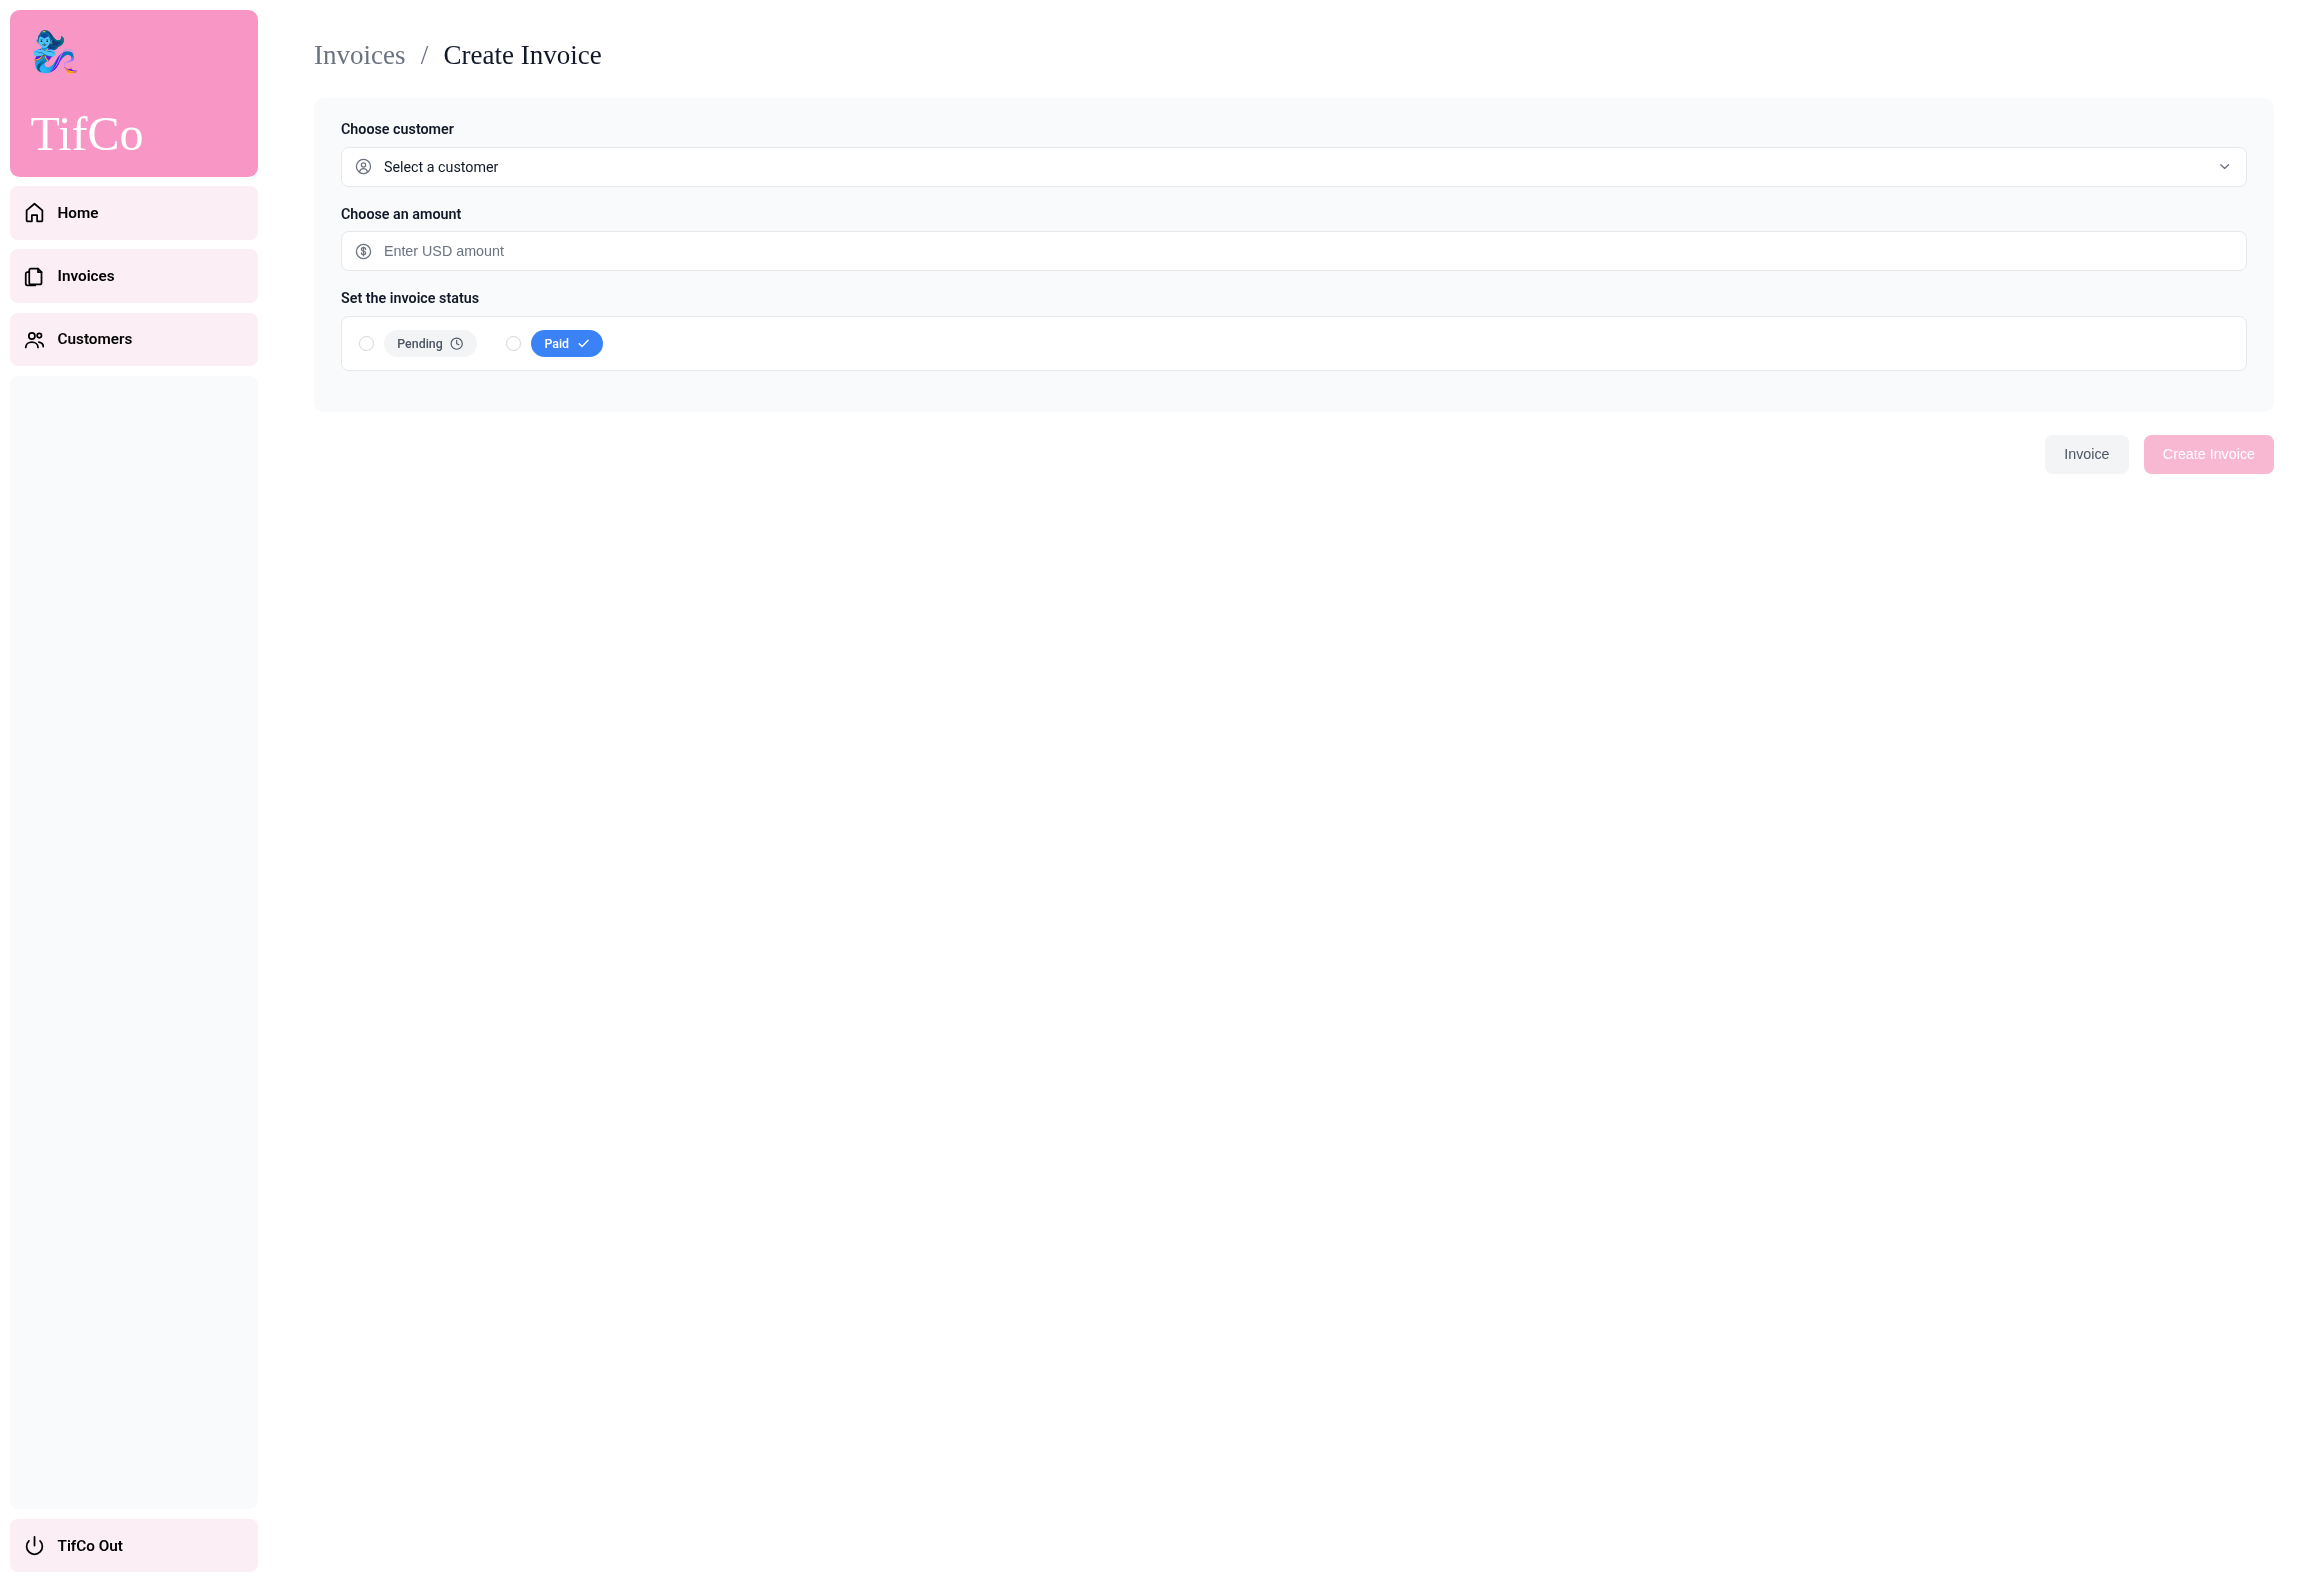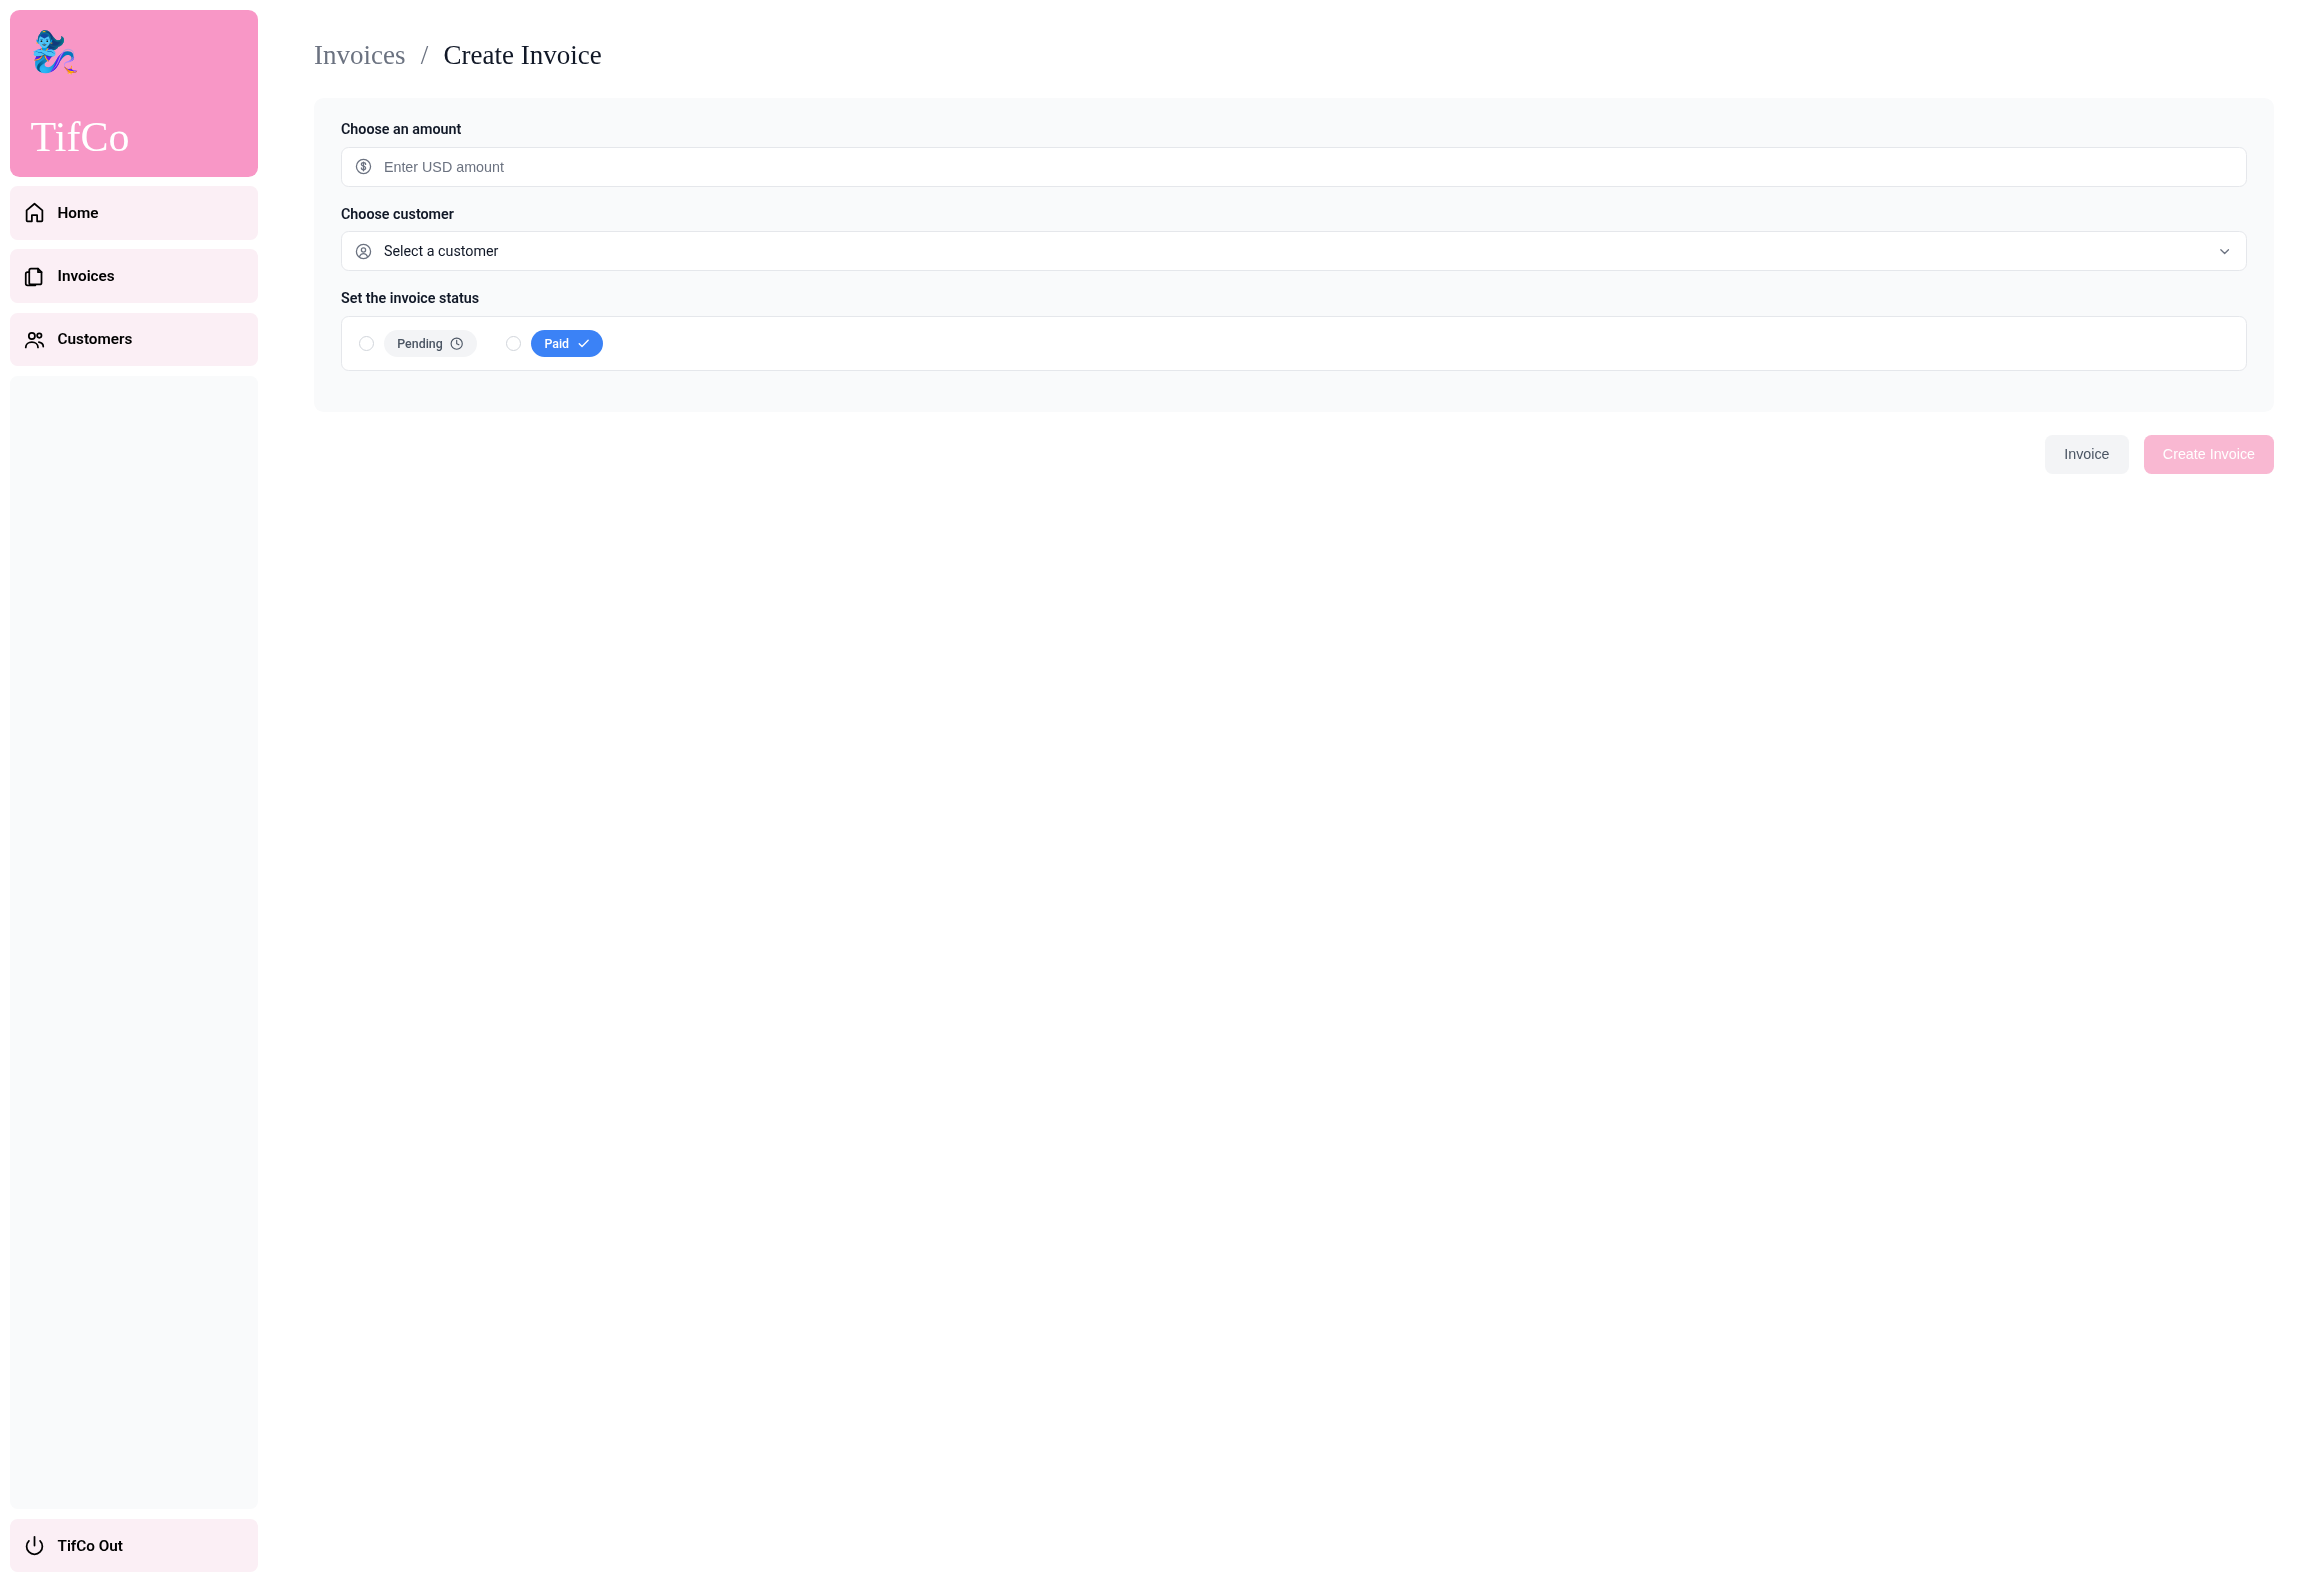--- a/index.html
+++ b/index.html
@@ -29,21 +29,21 @@
       flex-direction: column;
       justify-content: space-between;
     }
     .logo-emoji {
       font-size: 40px;
       line-height: 1;
     }
     .logo-text {
       font-family: Georgia, "Times New Roman", serif;
       color: #ffffff;
-      font-size: 42px;
+      font-size: 48px;
       font-weight: 400;
       line-height: 1;
       margin-top: 3.8px;
     }
     .nav-item {
       background: #fbeff5;
       border-radius: 7.6px;
       padding: 15.3px 13.4px;
       display: flex;
       align-items: center;
@@ -275,50 +275,50 @@
 </aside>
 
 <main class="main">
   <div class="breadcrumb">
     <span class="breadcrumb-link">Invoices</span>
     <span class="breadcrumb-sep">/</span>
     <span class="breadcrumb-current">Create Invoice</span>
   </div>
 
   <div class="form-card">
-    <div class="form-group">
-      <label class="form-label">Choose an amount</label>
-      <div class="input-wrapper">
-        <span class="select-icon">
-          <svg viewBox="0 0 24 24" width="17" height="17" fill="none" stroke="currentColor" stroke-width="1.8" stroke-linecap="round" stroke-linejoin="round">
-            <circle cx="12" cy="12" r="10"></circle>
-            <path d="M12 6v12"></path>
-            <path d="M15 9c0-1.5-1.5-2.5-3-2.5s-3 1-3 2.5 1.5 2 3 2.5 3 1 3 2.5-1.5 2.5-3 2.5-3-1-3-2.5"></path>
-          </svg>
-        </span>
-        <input class="text-input" type="text" placeholder="Enter USD amount" style="">
-      </div>
-    </div>
-
     <div class="form-group">
       <label class="form-label">Choose customer</label>
       <div class="select-wrapper">
         <span class="select-icon">
           <svg viewBox="0 0 24 24" width="17" height="17" fill="none" stroke="currentColor" stroke-width="1.8" stroke-linecap="round" stroke-linejoin="round">
             <circle cx="12" cy="12" r="10"></circle>
             <circle cx="12" cy="10" r="3"></circle>
             <path d="M6.5 19c1-2.5 3.5-4 5.5-4s4.5 1.5 5.5 4"></path>
           </svg>
         </span>
         <span class="select-text">Select a customer</span>
         <span class="chevron">
           <svg viewBox="0 0 24 24" width="15.3" height="15.3" fill="none" stroke="currentColor" stroke-width="2" stroke-linecap="round" stroke-linejoin="round">
             <polyline points="6 9 12 15 18 9"></polyline>
           </svg>
         </span>
+      </div>
+    </div>
+
+    <div class="form-group">
+      <label class="form-label">Choose an amount</label>
+      <div class="input-wrapper">
+        <span class="select-icon">
+          <svg viewBox="0 0 24 24" width="17" height="17" fill="none" stroke="currentColor" stroke-width="1.8" stroke-linecap="round" stroke-linejoin="round">
+            <circle cx="12" cy="12" r="10"></circle>
+            <path d="M12 6v12"></path>
+            <path d="M15 9c0-1.5-1.5-2.5-3-2.5s-3 1-3 2.5 1.5 2 3 2.5 3 1 3 2.5-1.5 2.5-3 2.5-3-1-3-2.5"></path>
+          </svg>
+        </span>
+        <input class="text-input" type="text" placeholder="Enter USD amount" style="">
       </div>
     </div>
 
     <div class="form-group">
       <label class="form-label">Set the invoice status</label>
       <div class="status-wrapper">
         <label class="radio-option">
           <span class="radio-circle"></span>
           <span class="badge badge-pending">
             <span>Pending</span>

